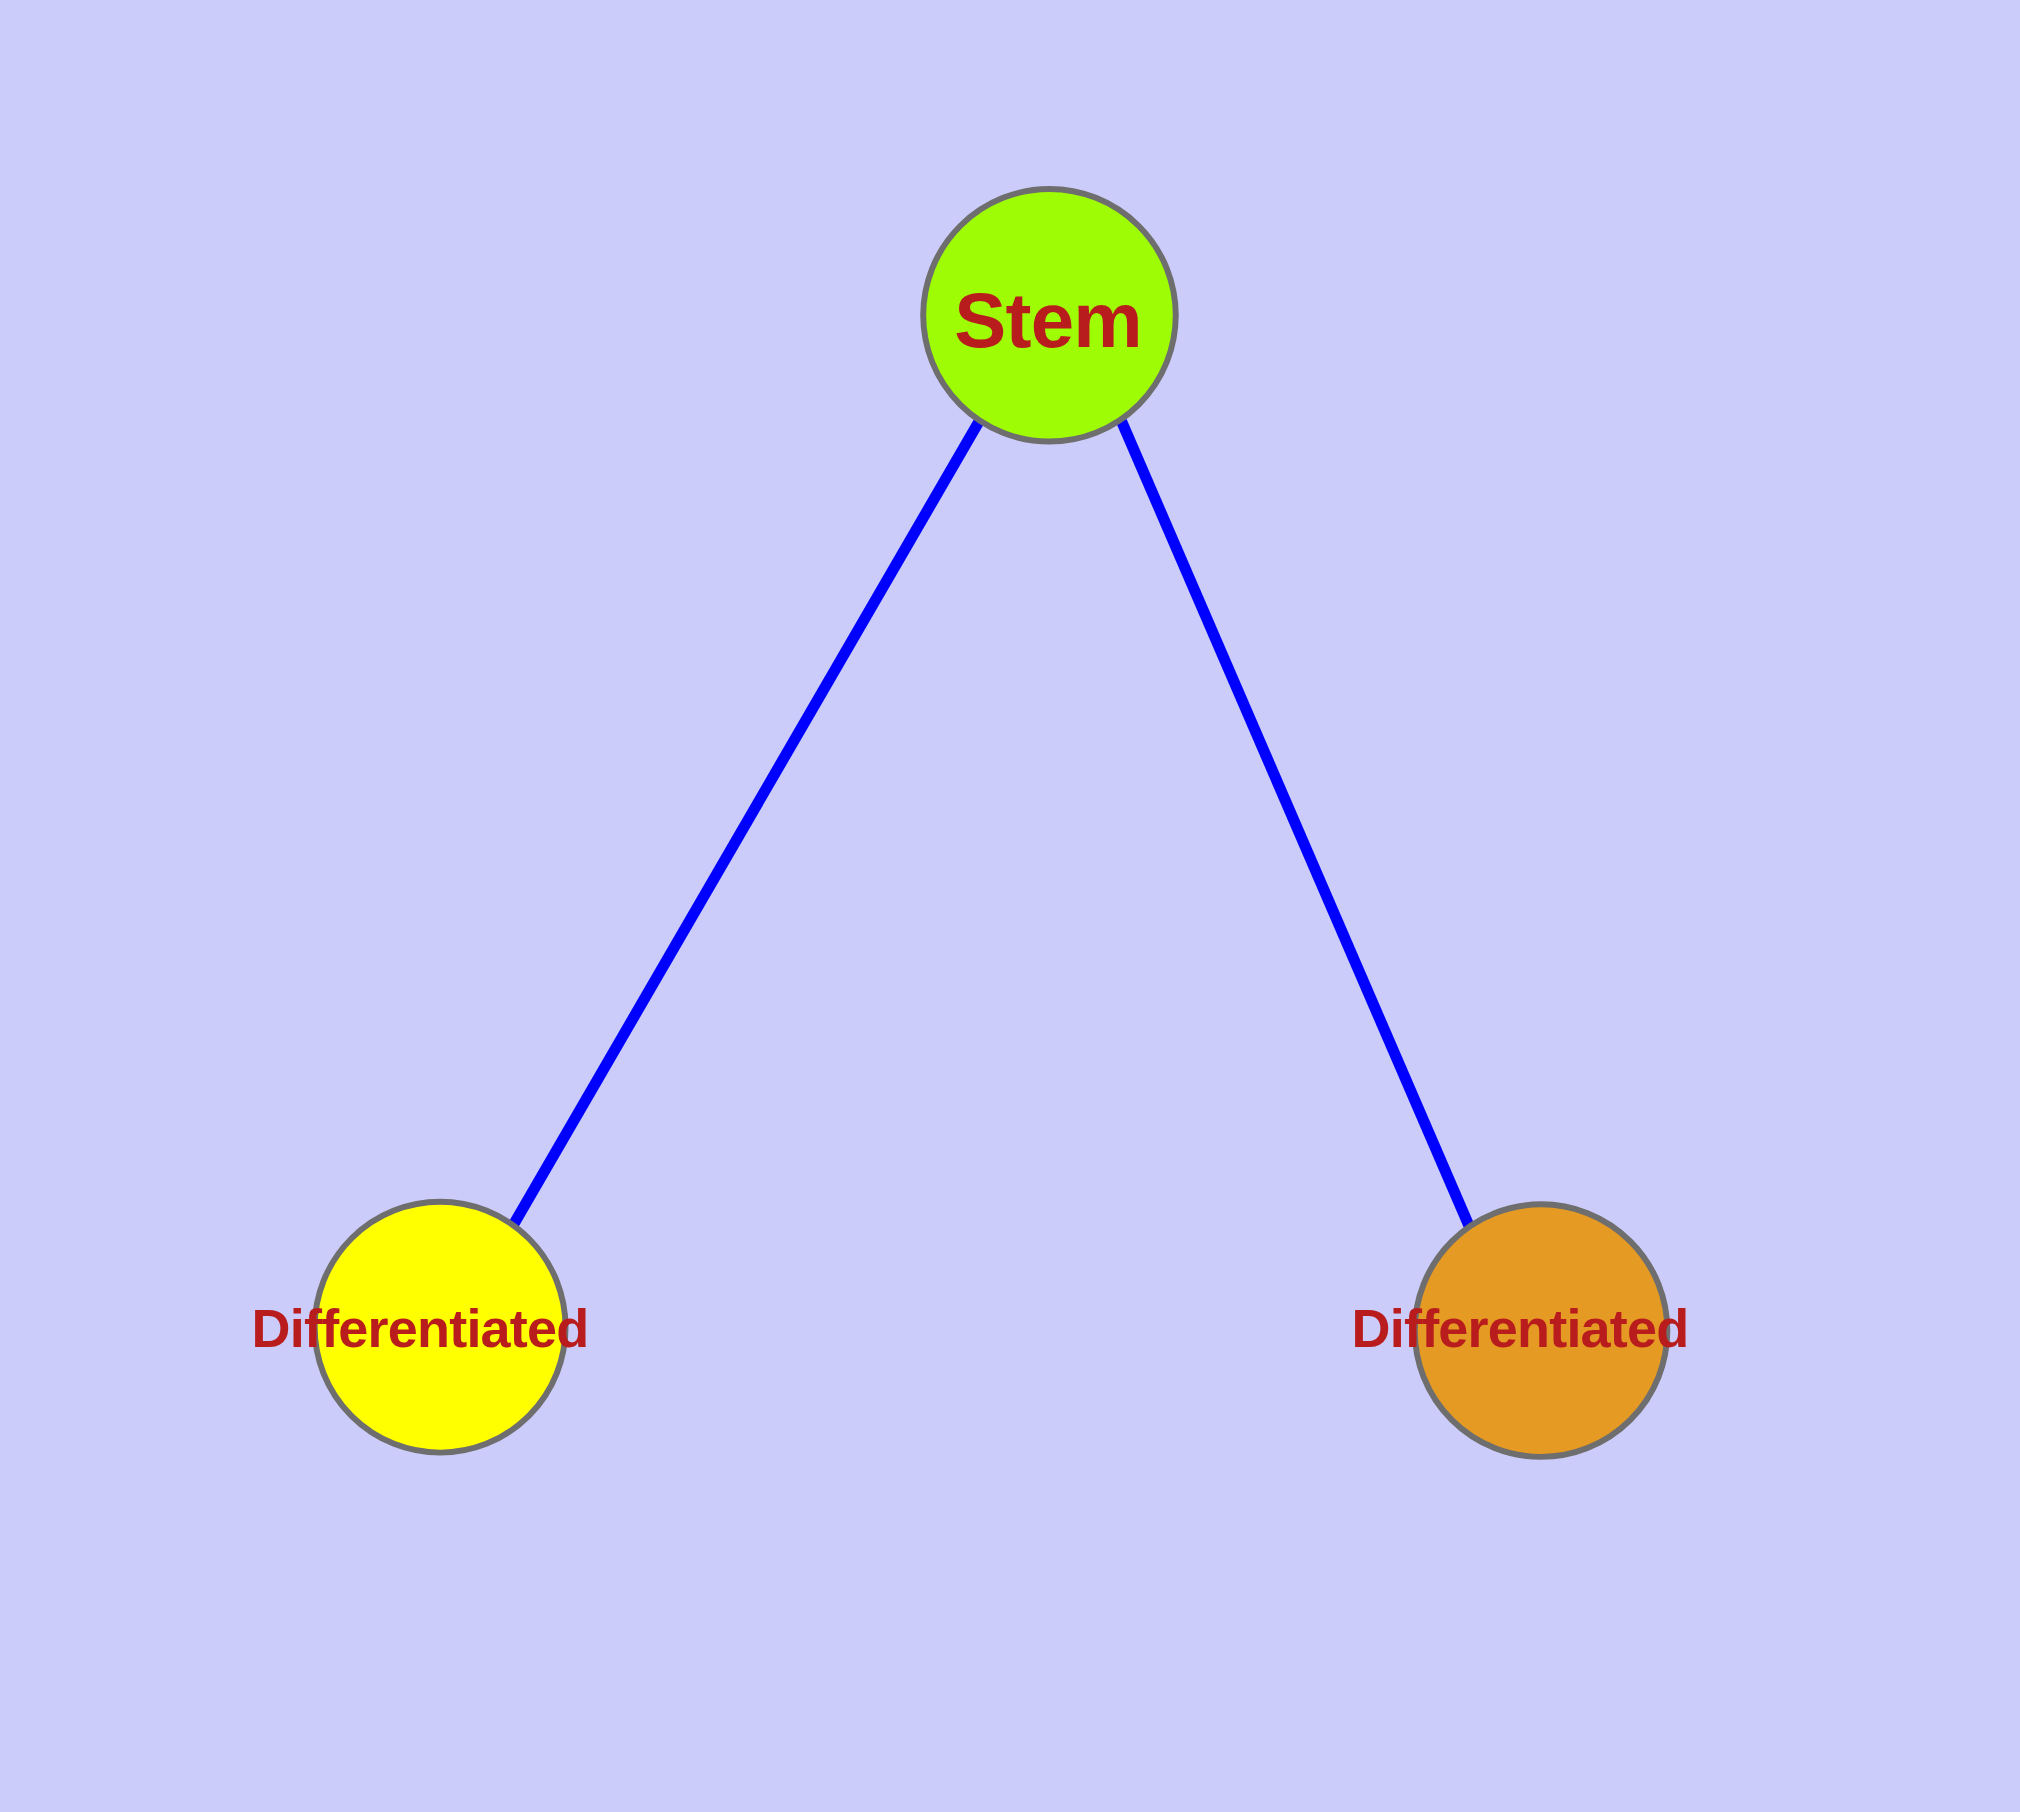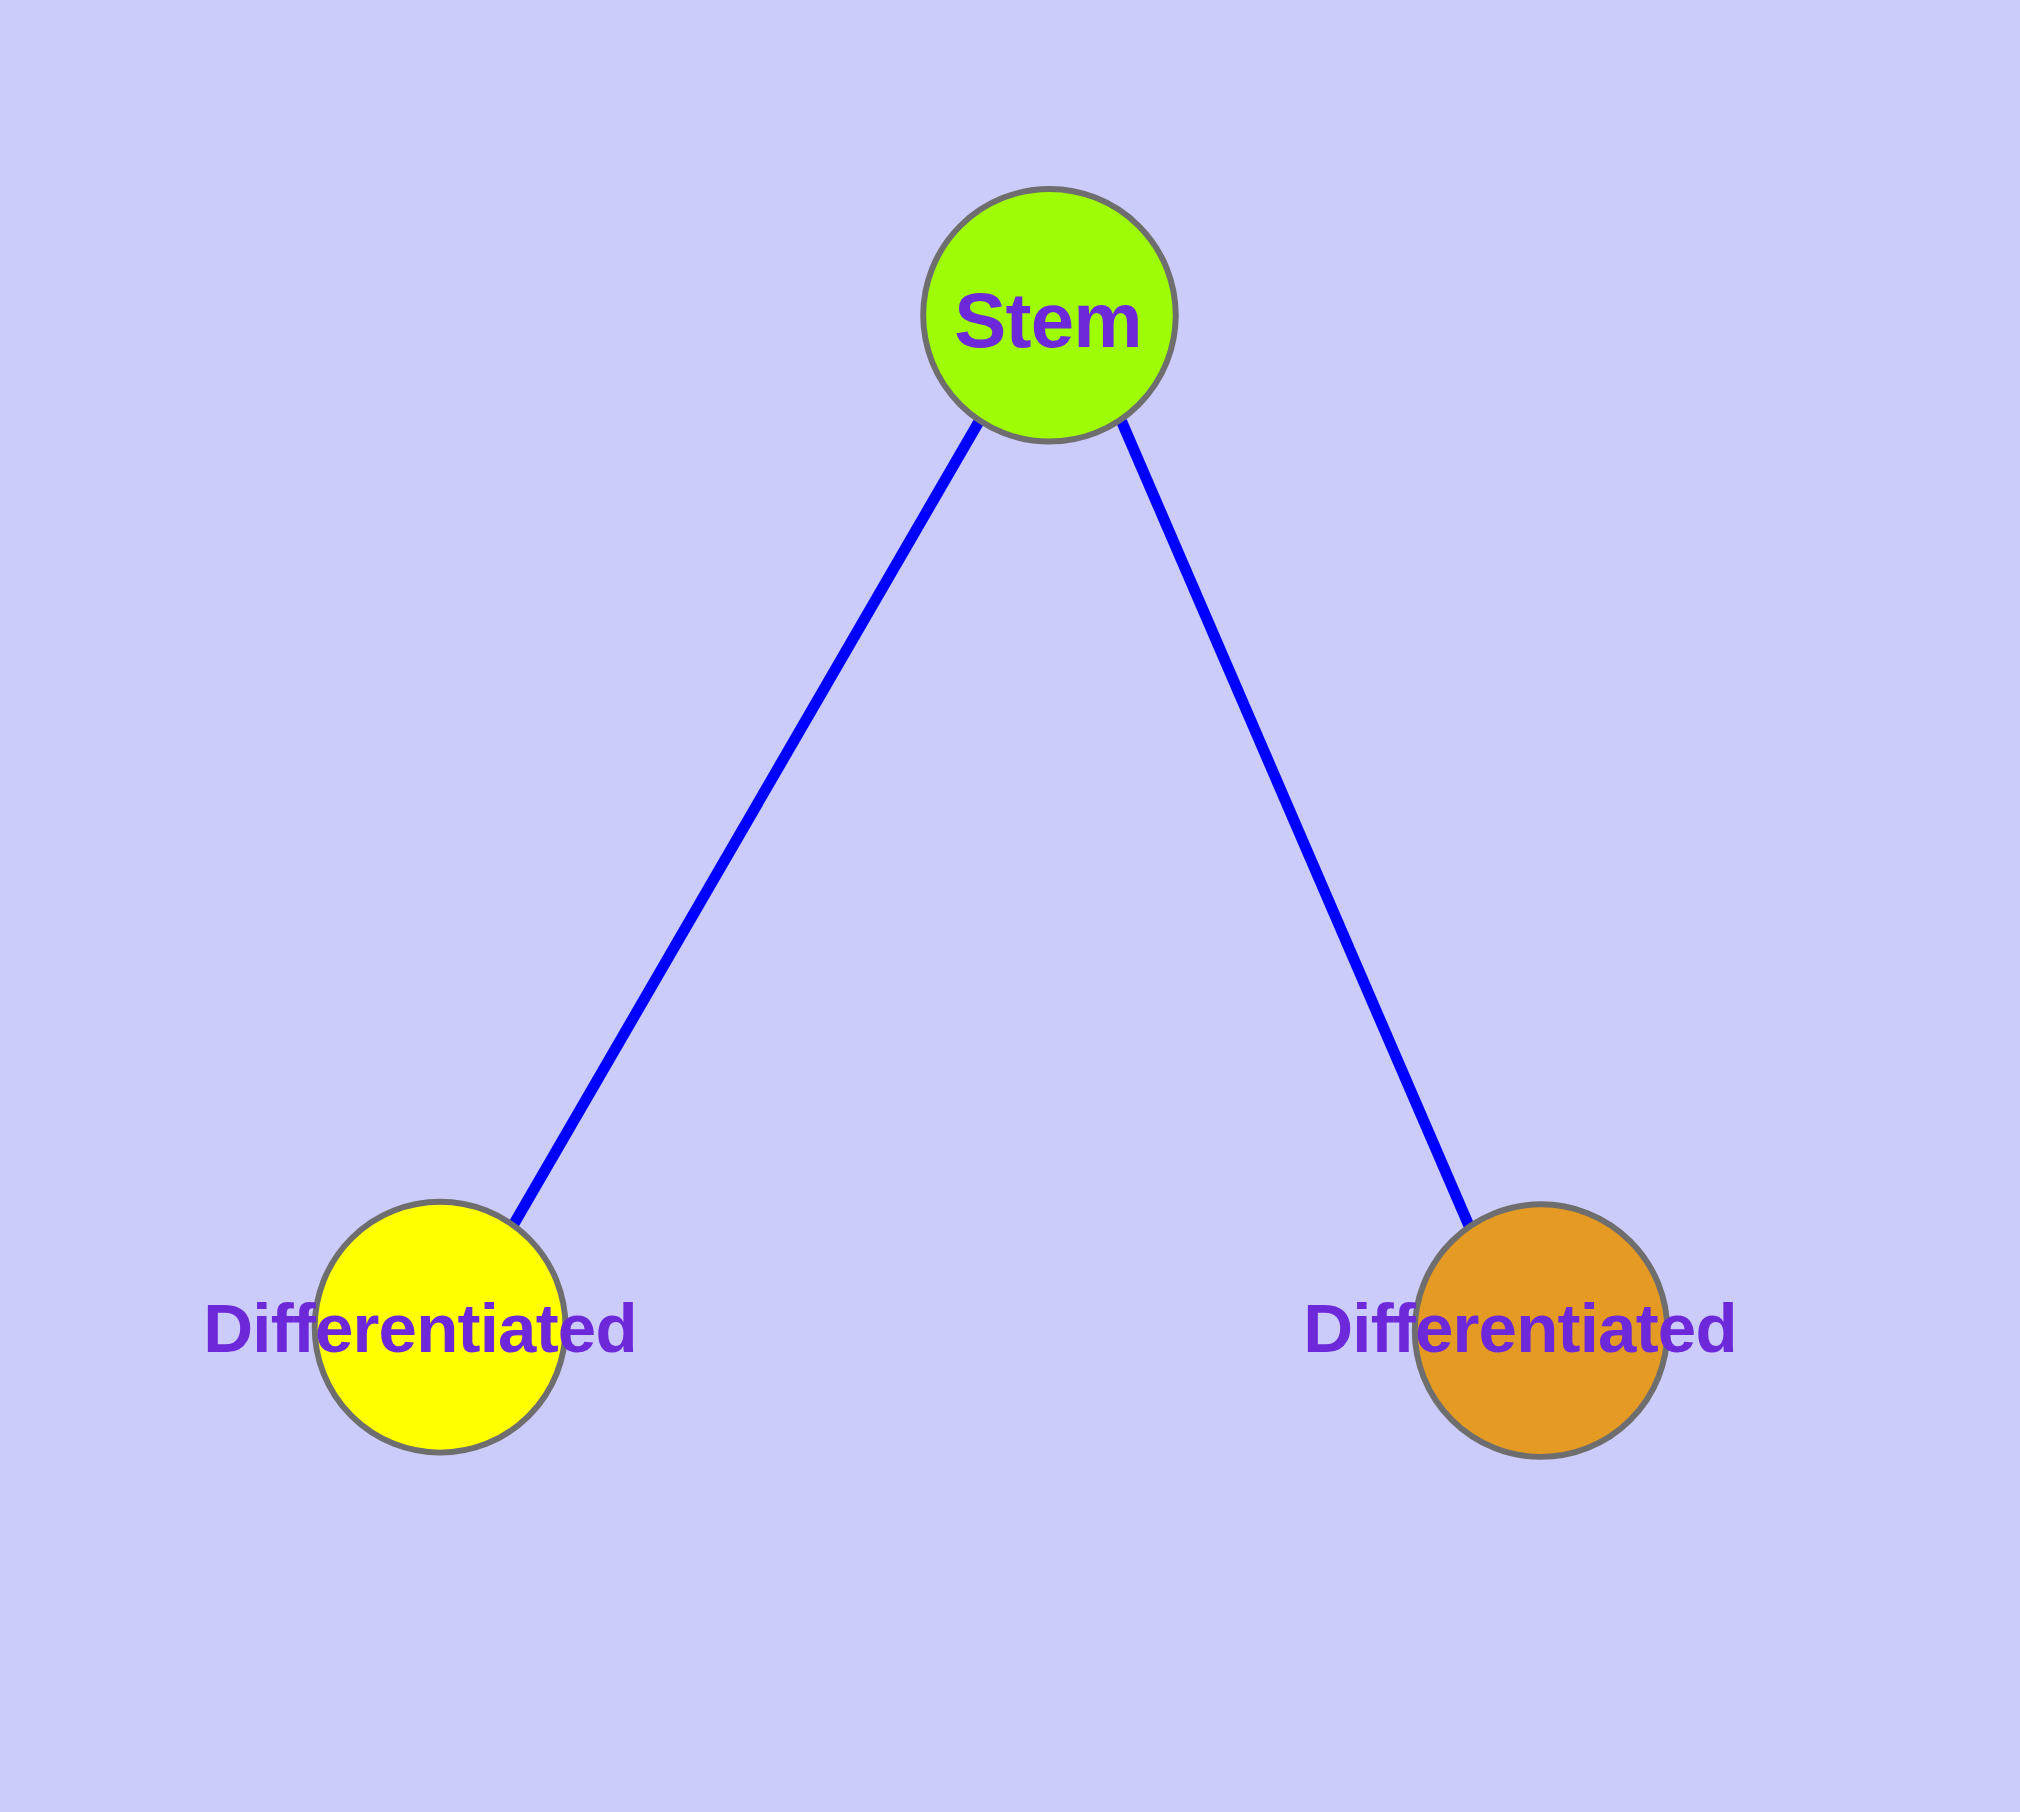--- a/index.html
+++ b/index.html
@@ -24,33 +24,33 @@
     top: 0;
     left: 0;
     width: 2021px;
     height: 1812px;
     display: block;
   }
   .node-label {
     position: absolute;
     font-family: "Liberation Sans", sans-serif;
     font-weight: bold;
-    color: #6d28d9;
+    color: #b91c1c;
     text-align: center;
     line-height: 1.11;
     white-space: nowrap;
     letter-spacing: -0.8px;
     pointer-events: none;
     transform: translate(-50%, -50%);
   }
   .node-label-stem {
     font-size: 78px;
   }
   .node-label-child {
-    font-size: 69px;
+    font-size: 54px;
   }
 </style>
 </head>
 <body>
 
 <div id="canvas">
 
   <svg id="graph-svg" viewBox="0 0 2384 2138" xmlns="http://www.w3.org/2000/svg">
     <g id="edge-layer">
         <line x1="1155" y1="497" x2="605" y2="1446" stroke="#0000ff" stroke-width="13" stroke-linecap="butt"></line>

